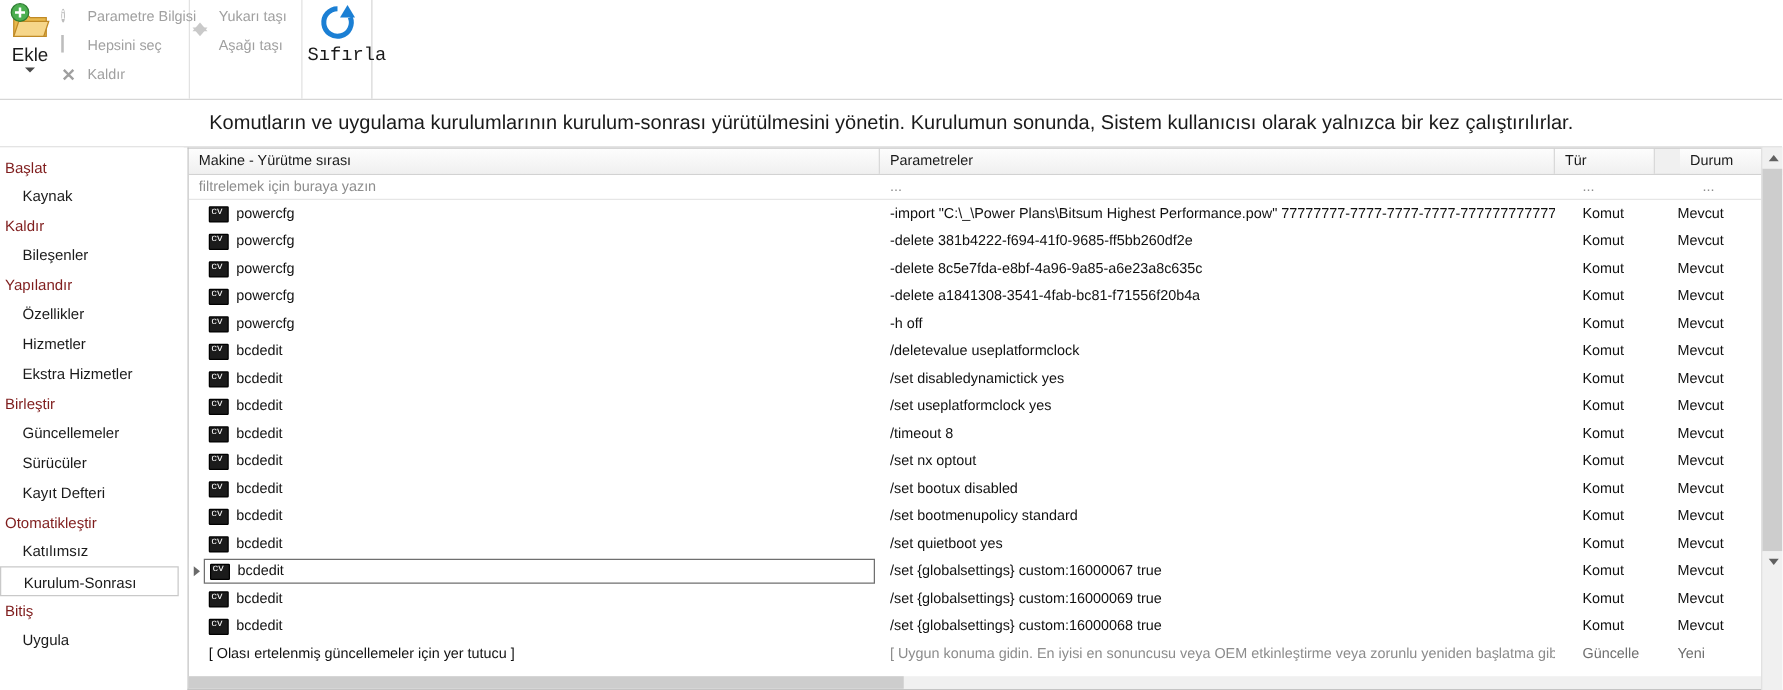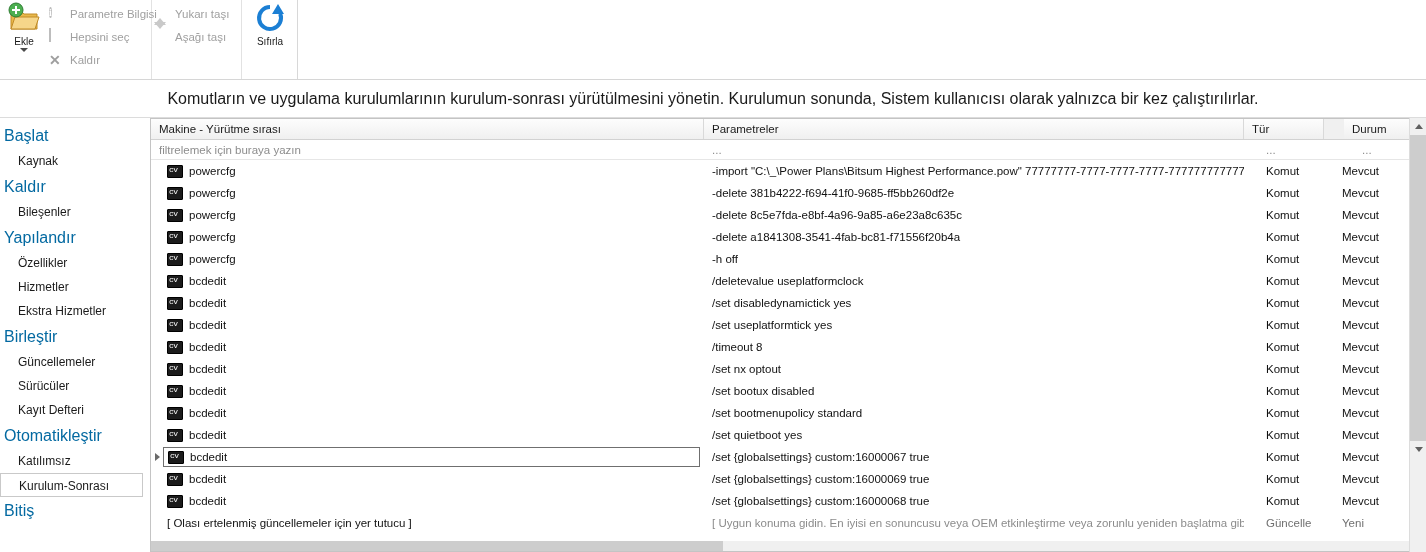--- a/index.html
+++ b/index.html
@@ -30,35 +30,35 @@
   }
   .ribbon-group {
     position: absolute;
     top: 0;
     height: 79px;
     box-sizing: border-box;
   }
   .grp-add { left: 0; width: 47px; }
   .grp-params { left: 47px; width: 105px; border-right: 1px solid #e2e2e2; }
   .grp-move { left: 152px; width: 90px; border-right: 1px solid #e2e2e2; }
-  .grp-reset { left: 242px; width: 56px; border-right: 1px solid #d8d8d8; }
+  .grp-reset { left: 242px; width: 56px; border-right: 1px solid #d8d8d8; font-family: Liberation Mono, monospace; }
 
   .big-btn {
     position: absolute;
     left: 2px; top: 2px;
     width: 44px;
     text-align: center;
   }
   .big-icon {
     width: 32px; height: 32px;
     margin: 0 auto;
     position: relative;
   }
   .big-label {
-    font-size: 10px;
+    font-size: 15px;
     color: #1a1a1a;
     margin-top: 2px;
   }
   .dropdown-arrow {
     display: block;
     margin: 1px auto 0 auto;
     width: 0; height: 0;
     border-left: 4px solid transparent;
     border-right: 4px solid transparent;
     border-top: 4px solid #4a4a4a;
@@ -132,22 +132,22 @@
   .nav {
     position: absolute;
     left: 0; top: 118px;
     width: 147px;
     height: 434px;
     background: #ffffff;
     box-sizing: border-box;
     padding-top: 4px;
   }
   .nav-header {
-    color: #0369a1;
-    font-size: 16px;
+    color: #7f1d1d;
+    font-size: 12px;
     padding: 5px 0 4px 4px;
   }
   .nav-item {
     height: 24px;
     line-height: 24px;
     padding-left: 18px;
     font-size: 12px;
     color: #1a1a1a;
     box-sizing: border-box;
   }
@@ -435,20 +435,21 @@
     <div class="nav-header">Birleştir</div>
     <div class="nav-item">Güncellemeler</div>
     <div class="nav-item">Sürücüler</div>
     <div class="nav-item">Kayıt Defteri</div>
 
     <div class="nav-header">Otomatikleştir</div>
     <div class="nav-item">Katılımsız</div>
     <div class="nav-item selected">Kurulum-Sonrası</div>
 
     <div class="nav-header">Bitiş</div>
+    <div class="nav-item">Uygula</div>
   </div>
 
   <div class="table-wrap">
     <div class="t-header">
       <div class="th c-machine">Makine - Yürütme sırası</div>
       <div class="th c-params">Parametreler</div>
       <div class="th c-type">Tür</div>
       <div class="th c-status">Durum</div>
     </div>
 
@@ -529,21 +530,21 @@
         <div class="cell cell-params">/set disabledynamictick yes</div>
         <div class="cell cell-type">Komut</div>
         <div class="cell cell-status">Mevcut</div>
       </div>
 
       <div class="row">
         <div class="cell cell-machine">
           <span class="exe-icon"></span>
           <span>bcdedit</span>
         </div>
-        <div class="cell cell-params">/set useplatformtick yes</div>
+        <div class="cell cell-params">/set useplatformclock yes</div>
         <div class="cell cell-type">Komut</div>
         <div class="cell cell-status">Mevcut</div>
       </div>
 
       <div class="row">
         <div class="cell cell-machine">
           <span class="exe-icon"></span>
           <span>bcdedit</span>
         </div>
         <div class="cell cell-params">/timeout 8</div>

